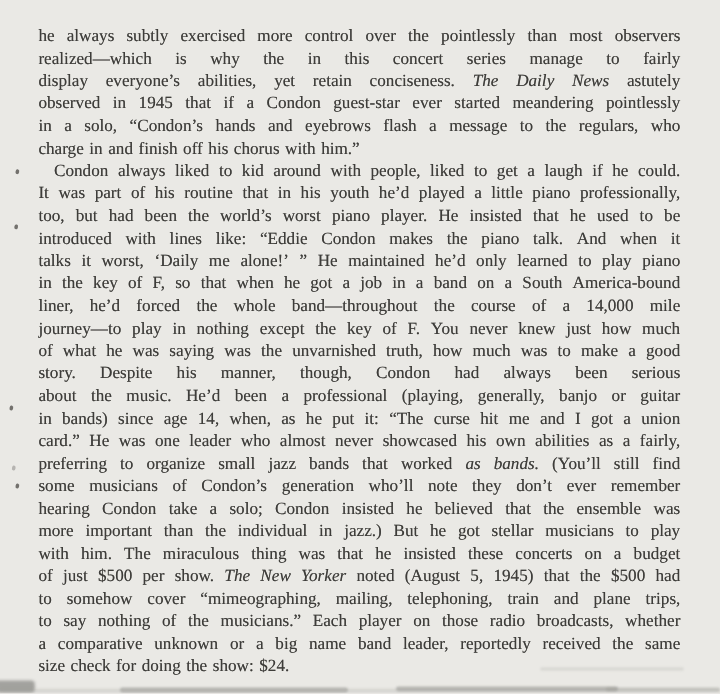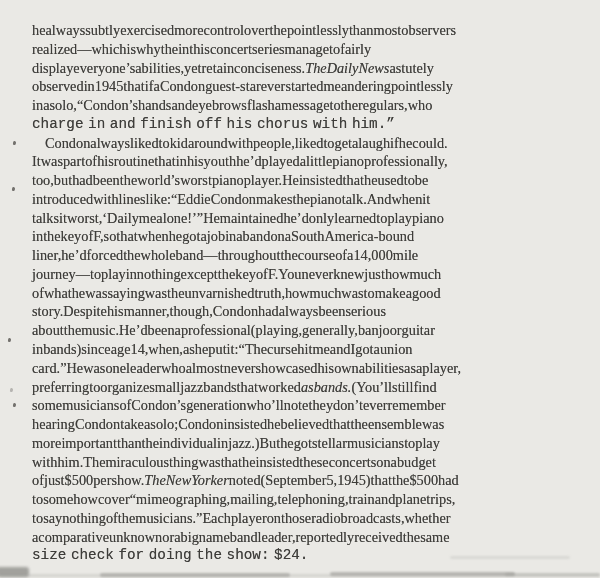--- a/index.html
+++ b/index.html
@@ -22,22 +22,22 @@
     width: 535px;
   }
   .line {
     display: flex;
     height: 18.78px;
     line-height: 18.78px;
     font-size: 14.3px;
     color: #3e3d3a;
     text-shadow: 0 0 0.35px rgba(62, 61, 58, 0.65);
   }
-  .line.just { }
-  .line.left { justify-content: flex-start; column-gap: 4.6px; font-family: Liberation Mono, monospace; }
+  .line.just { justify-content: space-between; }
+  .line.left { justify-content: flex-start; column-gap: 4.6px; }
   .line.indent { padding-left: 13px; }
   .it { font-style: italic; }
   .speck {
     position: absolute;
     width: 2.5px;
     height: 4px;
     border-radius: 45% 55% 50% 50%;
     transform: rotate(14deg);
   }
   .smudge {
@@ -341,21 +341,21 @@
         <span>leader</span>
         <span>who</span>
         <span>almost</span>
         <span>never</span>
         <span>showcased</span>
         <span>his</span>
         <span>own</span>
         <span>abilities</span>
         <span>as</span>
         <span>a</span>
-        <span>player,</span>
+        <span>fairly,</span>
       </div>
       <div class="line just">
         <span>preferring</span>
         <span>to</span>
         <span>organize</span>
         <span>small</span>
         <span>jazz</span>
         <span>bands</span>
         <span>that</span>
         <span>worked</span>
@@ -428,21 +428,21 @@
       <div class="line just">
         <span>of</span>
         <span>just</span>
         <span>$500</span>
         <span>per</span>
         <span>show.</span>
         <span class="it">The</span>
         <span class="it">New</span>
         <span class="it">Yorker</span>
         <span>noted</span>
-        <span>(September</span>
+        <span>(August</span>
         <span>5,</span>
         <span>1945)</span>
         <span>that</span>
         <span>the</span>
         <span>$500</span>
         <span>had</span>
       </div>
       <div class="line just">
         <span>to</span>
         <span>somehow</span>

